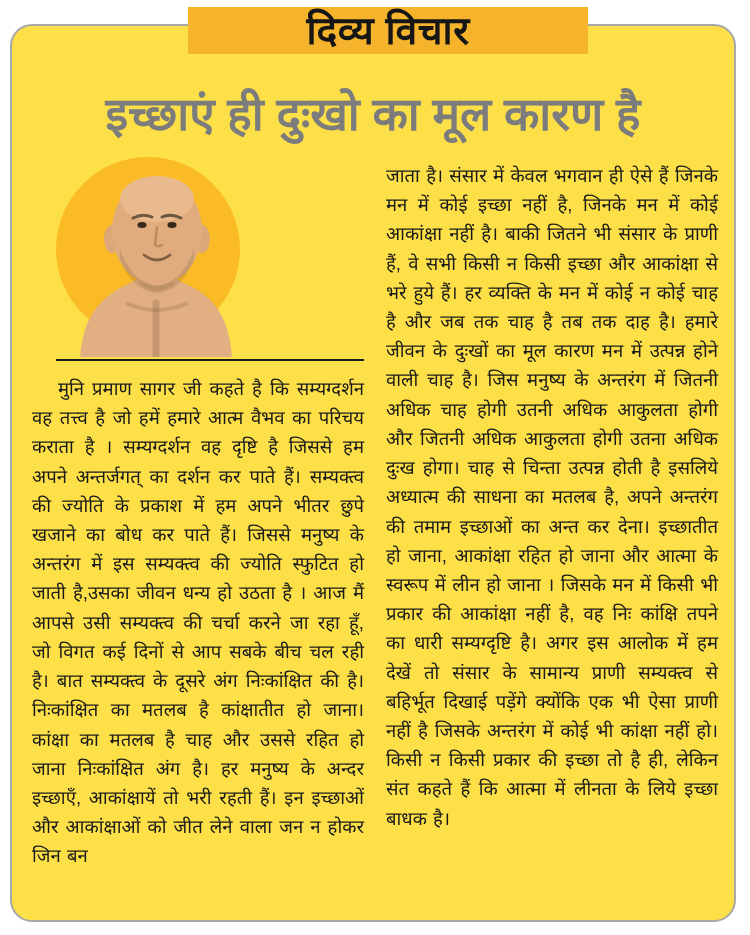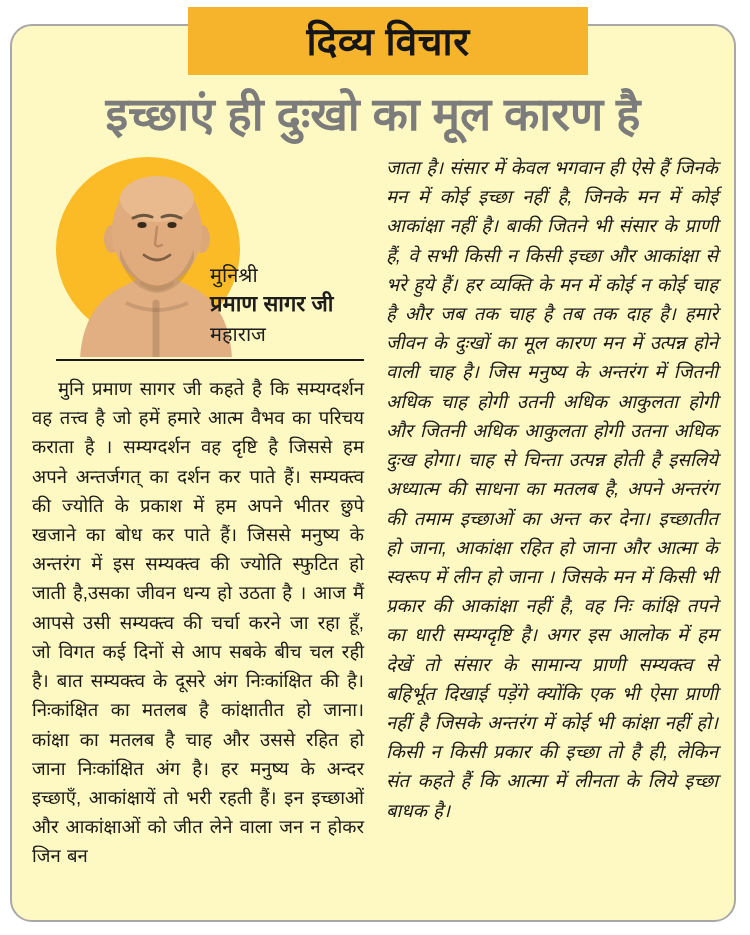--- a/index.html
+++ b/index.html
@@ -16,30 +16,30 @@
     overflow: hidden;
   }
   .card {
     position: absolute;
     left: 10px;
     top: 24px;
     width: 726px;
     height: 898px;
     border: 2px solid #a8a8a8;
     border-radius: 22px;
-    background: #fef9c3;
+    background: #fde047;
     box-sizing: border-box;
     overflow: hidden;
   }
   .banner {
     position: absolute;
     left: 188px;
     top: 7px;
     width: 400px;
-    height: 68px;
+    height: 47px;
     background: #F6B42C;
     z-index: 5;
     display: flex;
     align-items: center;
     justify-content: center;
   }
   .banner-title {
     font-size: 39px;
     font-weight: 700;
     color: #161616;
@@ -96,21 +96,21 @@
   
   .body-text {
     font-size: 18.5px;
     line-height: 1.58;
     color: #191919;
     text-align: justify;
     word-spacing: 1px;
     margin-top: 13px;
   }
   .body-text.indent-first { text-indent: 26px; }
-  .col-right .body-text { margin-top: 4px; font-style: italic; }
+  .col-right .body-text { margin-top: 12px; }
 </style>
 </head>
 <body>
 
 <div class="page">
 
   <div class="card">
 
     <div class="headline">इच्छाएं ही दुःखो का मूल कारण है</div>
 
@@ -140,25 +140,20 @@
             <path d="M77 65 Q87 60 96 64" stroke="#6B5640" stroke-width="3" fill="none" stroke-linecap="round"></path>
             <path d="M106 64 Q115 60 125 65" stroke="#6B5640" stroke-width="3" fill="none" stroke-linecap="round"></path>
 
             <ellipse cx="86" cy="72" rx="4.6" ry="2.9" fill="#38291D"></ellipse>
             <ellipse cx="116" cy="72" rx="4.6" ry="2.9" fill="#38291D"></ellipse>
 
             <path d="M101 74 L99 91 Q101 95 106 92" stroke="#BC8A5D" stroke-width="2.4" fill="none" stroke-linecap="round"></path>
 
             <path d="M88 102 Q101 112 114 102" stroke="#7E5F43" stroke-width="2.8" fill="none" stroke-linecap="round"></path>
           </svg>
-          <div class="caption">
-            <div class="cap-prefix">मुनिश्री</div>
-            <div class="cap-name">प्रमाण सागर जी</div>
-            <div class="cap-suffix">महाराज</div>
-          </div>
         </div>
 
         <div class="rule"></div>
 
         <div class="body-text indent-first">मुनि प्रमाण सागर जी कहते है कि सम्यग्दर्शन वह तत्त्व है जो हमें हमारे आत्म वैभव का परिचय कराता है । सम्यग्दर्शन वह दृष्टि है जिससे हम अपने अन्तर्जगत् का दर्शन कर पाते हैं। सम्यक्त्व की ज्योति के प्रकाश में हम अपने भीतर छुपे खजाने का बोध कर पाते हैं। जिससे मनुष्य के अन्तरंग में इस सम्यक्त्व की ज्योति स्फुटित हो जाती है,उसका जीवन धन्य हो उठता है । आज मैं आपसे उसी सम्यक्त्व की चर्चा करने जा रहा हूँ, जो विगत कई दिनों से आप सबके बीच चल रही है। बात सम्यक्त्व के दूसरे अंग निःकांक्षित की है। निःकांक्षित का मतलब है कांक्षातीत हो जाना। कांक्षा का मतलब है चाह और उससे रहित हो जाना निःकांक्षित अंग है। हर मनुष्य के अन्दर इच्छाएँ, आकांक्षायें तो भरी रहती हैं। इन इच्छाओं और आकांक्षाओं को जीत लेने वाला जन न होकर जिन बन</div>
       </div>
 
       <div class="col col-right">
         <div class="body-text">जाता है। संसार में केवल भगवान ही ऐसे हैं जिनके मन में कोई इच्छा नहीं है, जिनके मन में कोई आकांक्षा नहीं है। बाकी जितने भी संसार के प्राणी हैं, वे सभी किसी न किसी इच्छा और आकांक्षा से भरे हुये हैं। हर व्यक्ति के मन में कोई न कोई चाह है और जब तक चाह है तब तक दाह है। हमारे जीवन के दुःखों का मूल कारण मन में उत्पन्न होने वाली चाह है। जिस मनुष्य के अन्तरंग में जितनी अधिक चाह होगी उतनी अधिक आकुलता होगी और जितनी अधिक आकुलता होगी उतना अधिक दुःख होगा। चाह से चिन्ता उत्पन्न होती है इसलिये अध्यात्म की साधना का मतलब है, अपने अन्तरंग की तमाम इच्छाओं का अन्त कर देना। इच्छातीत हो जाना, आकांक्षा रहित हो जाना और आत्मा के स्वरूप में लीन हो जाना । जिसके मन में किसी भी प्रकार की आकांक्षा नहीं है, वह निः कांक्षि तपने का धारी सम्यग्दृष्टि है। अगर इस आलोक में हम देखें तो संसार के सामान्य प्राणी सम्यक्त्व से बहिर्भूत दिखाई पड़ेंगे क्योंकि एक भी ऐसा प्राणी नहीं है जिसके अन्तरंग में कोई भी कांक्षा नहीं हो। किसी न किसी प्रकार की इच्छा तो है ही, लेकिन संत कहते हैं कि आत्मा में लीनता के लिये इच्छा बाधक है।</div>
       </div>

